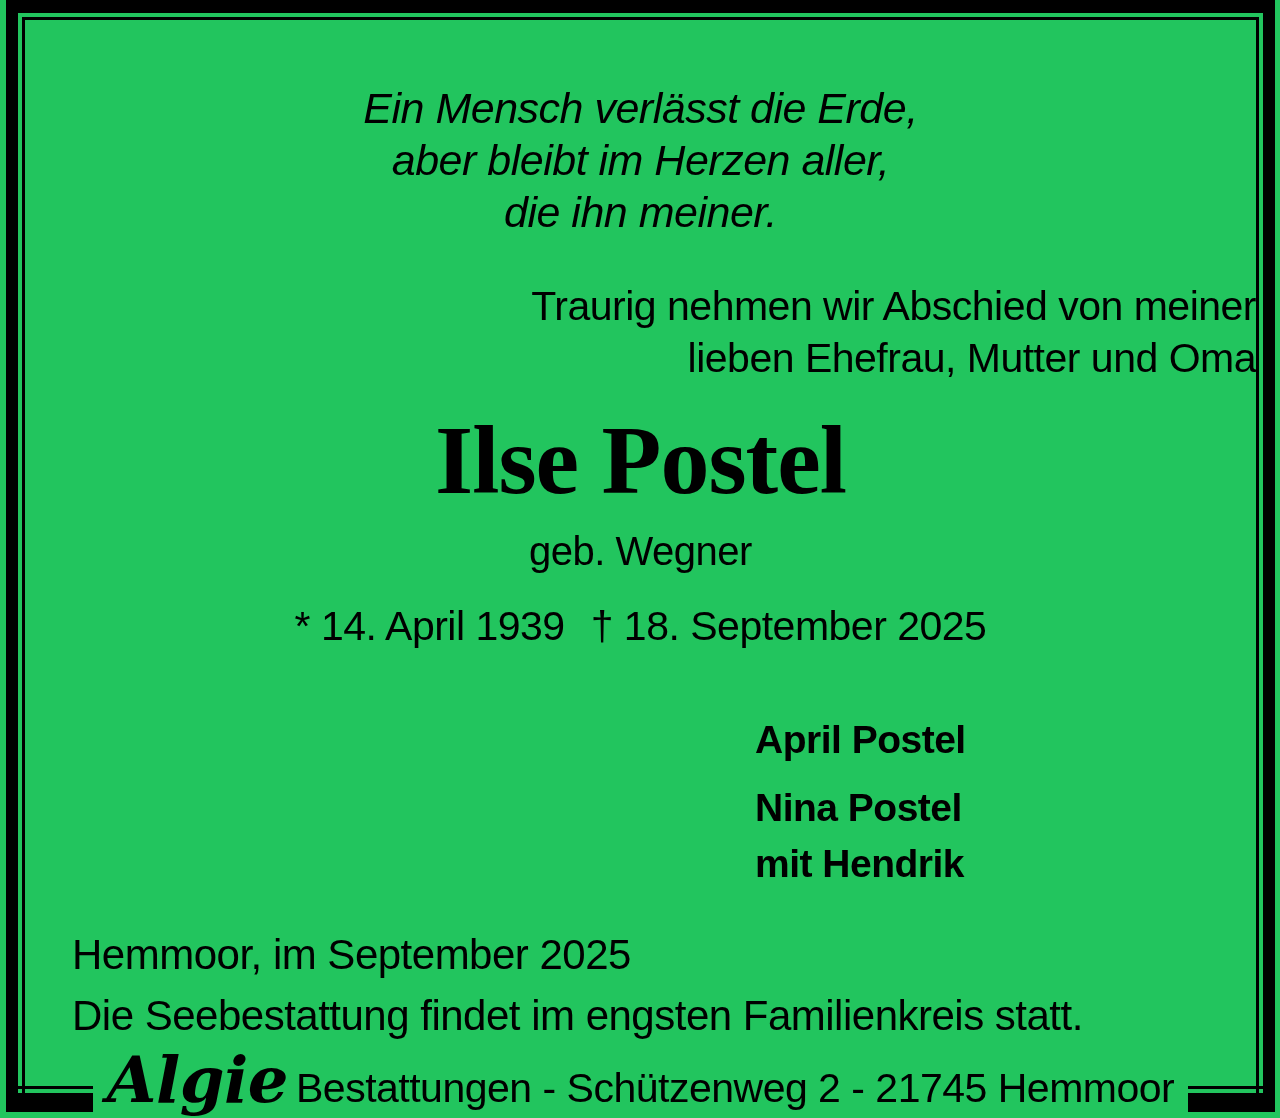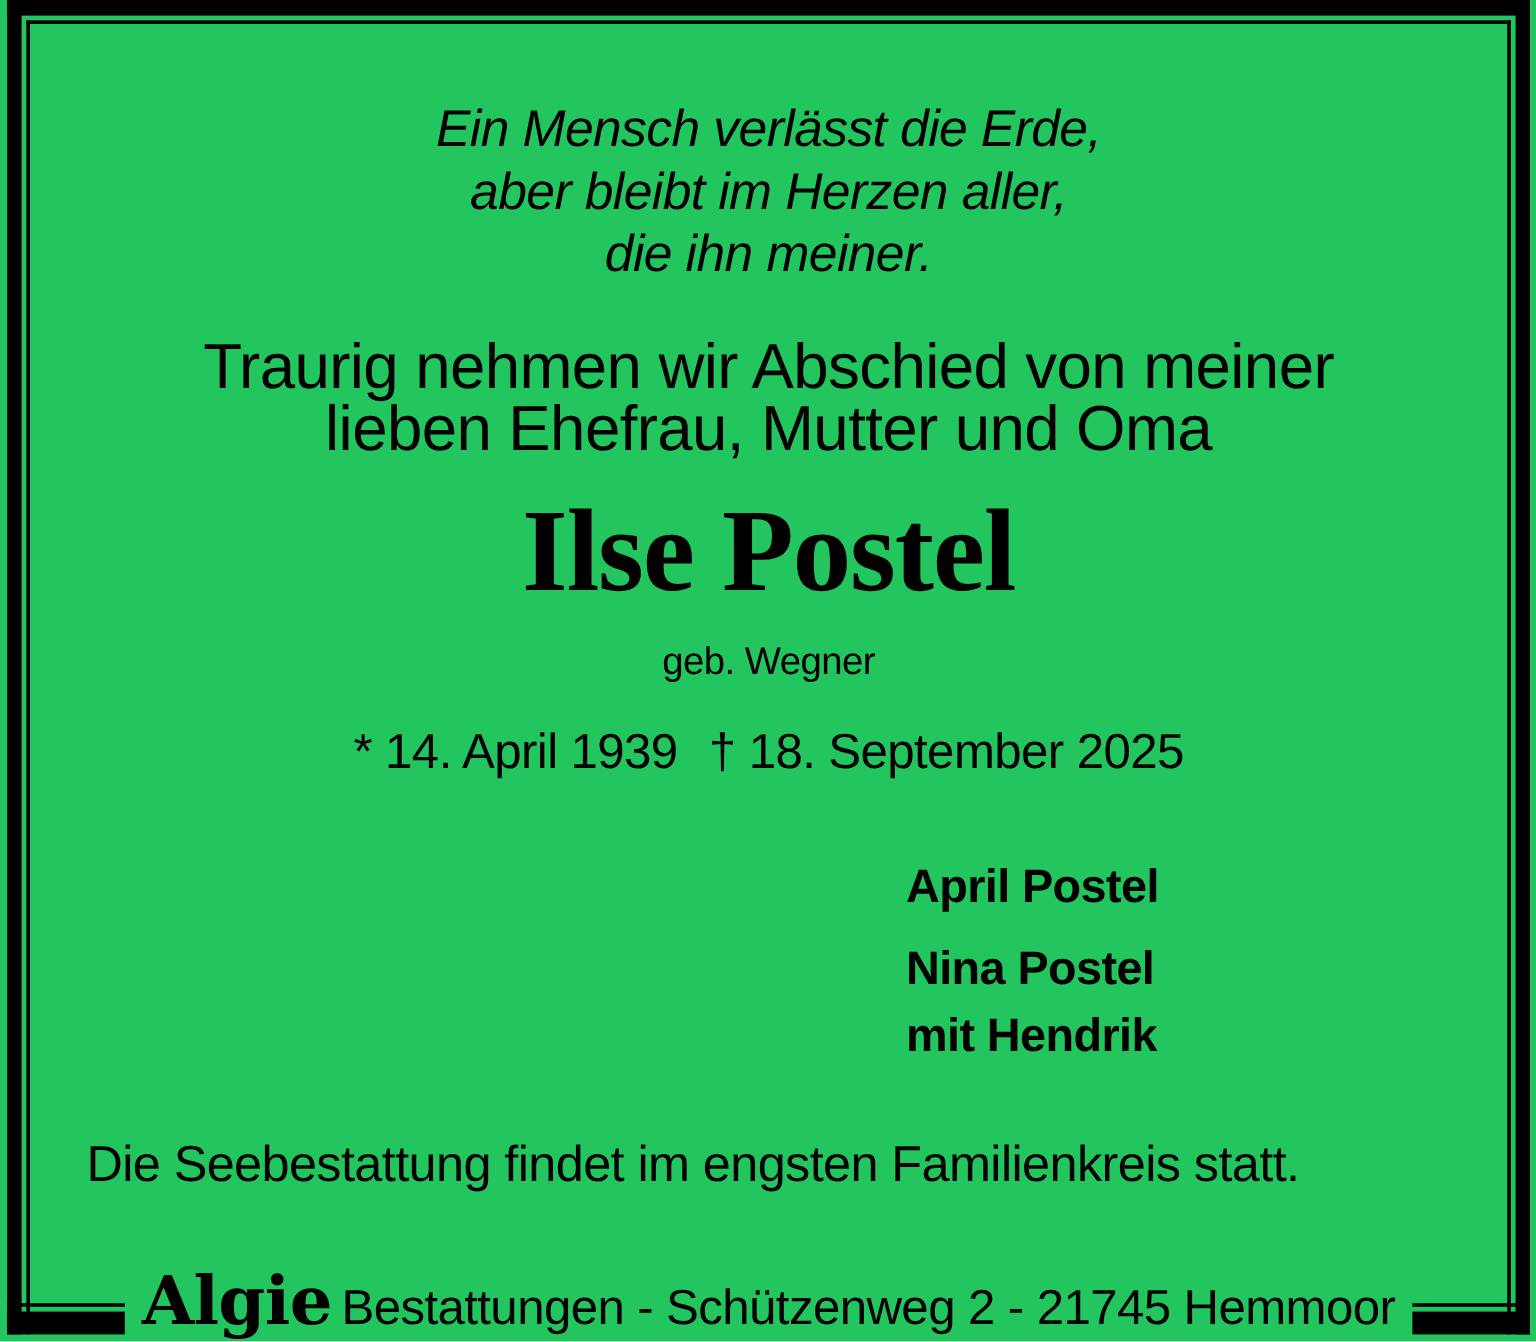--- a/index.html
+++ b/index.html
@@ -41,22 +41,23 @@
   .border-seg .thin  { height: 3px;  background: #000; margin-bottom: 4px; }
   .border-seg .thick { height: 19px; background: #000; }
   .footer {
     white-space: nowrap;
     padding: 0 14px;
     line-height: 1.0;
     letter-spacing: -0.5px;
   }
   .footer .brand {
     font-family: "DejaVu Serif", serif;
+    font-style: italic;
     font-weight: bold;
-    font-size: 56px;
+    font-size: 64px;
     margin-right: 8px;
     text-align: right;
   }
   .footer .address {
     font-size: 41px;
   }
   
   .content {
     position: absolute;
     left: 25px; right: 24px; top: 0; bottom: 32px;
@@ -65,37 +66,37 @@
   .block { position: absolute; left: 0; width: 100%; }
   .poem {
     top: 82px;
     text-align: center;
     font-style: italic;
     font-size: 43px;
     line-height: 52px;
   }
   .intro {
     top: 280px;
-    text-align: center;
-    font-size: 53px;
+    text-align: right;
+    font-size: 41px;
     line-height: 52px;
   }
   .deceased-name {
     top: 405px;
     text-align: center;
     font-weight: bold;
     font-size: 98px;
     line-height: 110px;
     letter-spacing: -1px;
     font-family: Liberation Serif, serif;
   }
   .maiden {
     top: 526px;
     text-align: center;
-    font-size: 32px;
+    font-size: 40px;
     line-height: 50px;
   }
   .dates {
     top: 600px;
     text-align: center;
     font-size: 41px;
     line-height: 52px;
   }
   .dates .death { margin-left: 26px; }
   .mourners {
@@ -146,20 +147,21 @@
       <span class="birth">* 14. April 1939</span><span class="death">† 18. September 2025</span>
     </div>
 
     <div class="mourners">
       <div class="first">April Postel</div>
       <div>Nina Postel</div>
       <div>mit Hendrik</div>
     </div>
 
     <div class="closing">
+      <div>Hemmoor, im September 2025</div>
       <div class="note">Die Seebestattung findet im engsten Familienkreis statt.</div>
     </div>
 
   </div>
 
   <div class="bottom-border">
     <div class="border-seg">
       <div class="thin"></div>
       <div class="thick"></div>
     </div>

